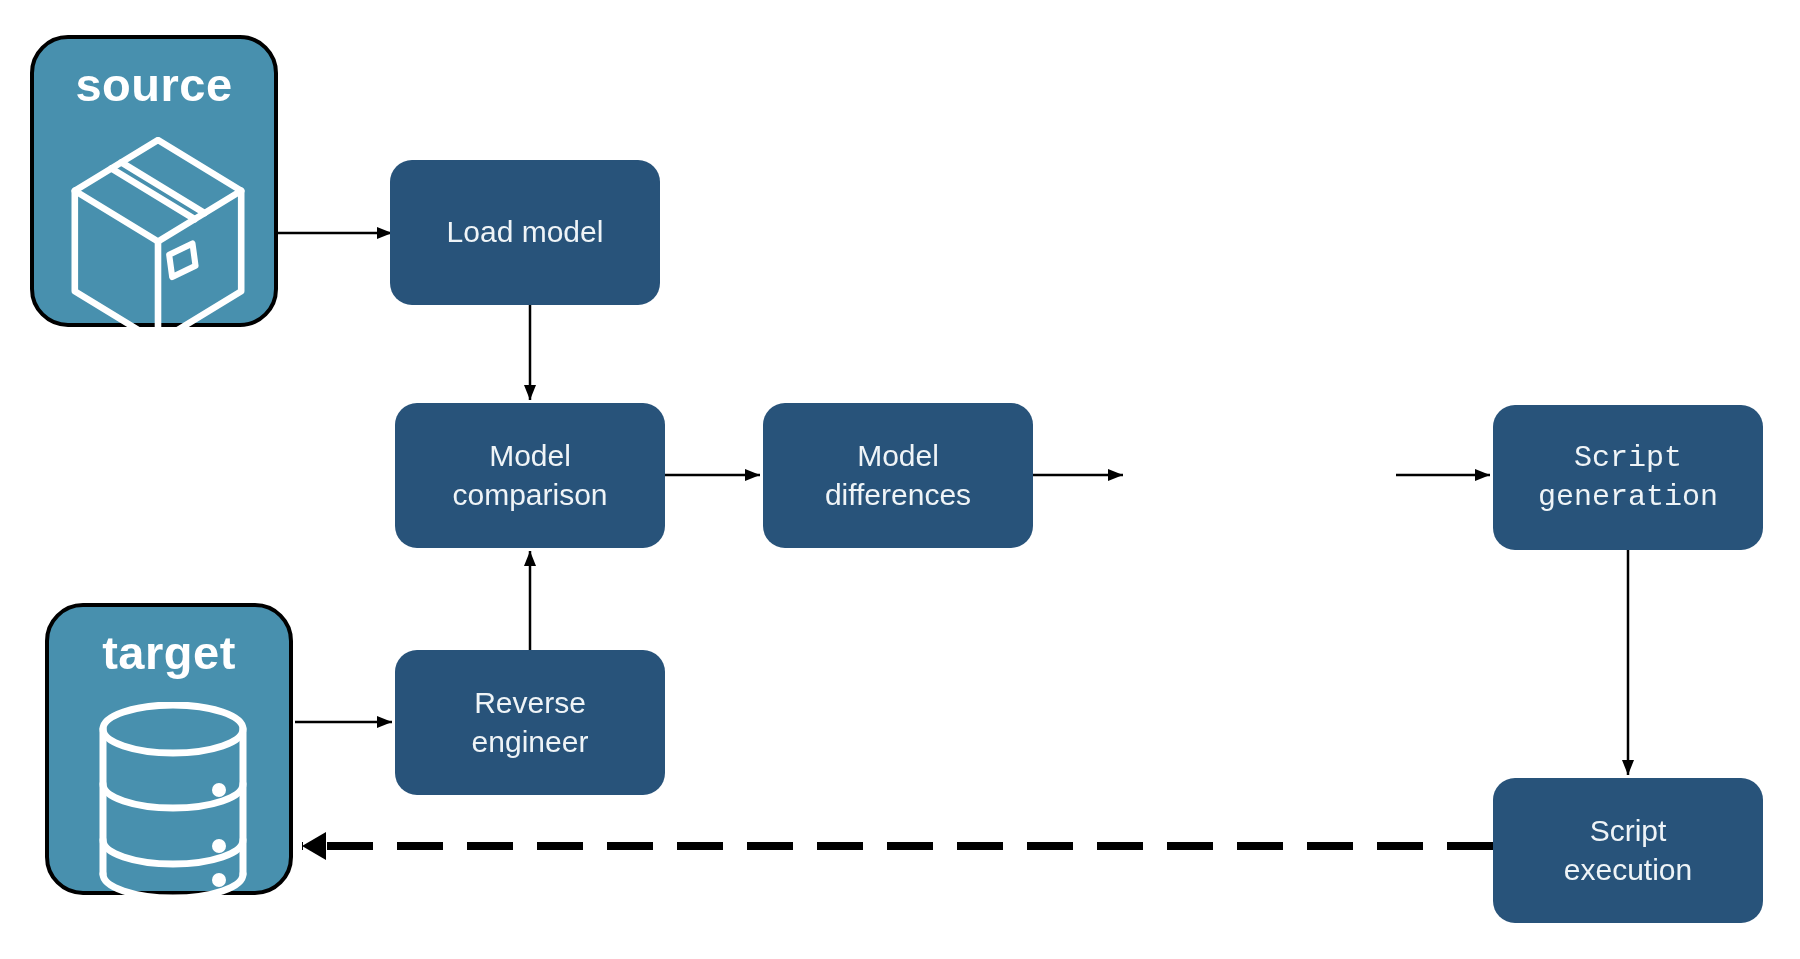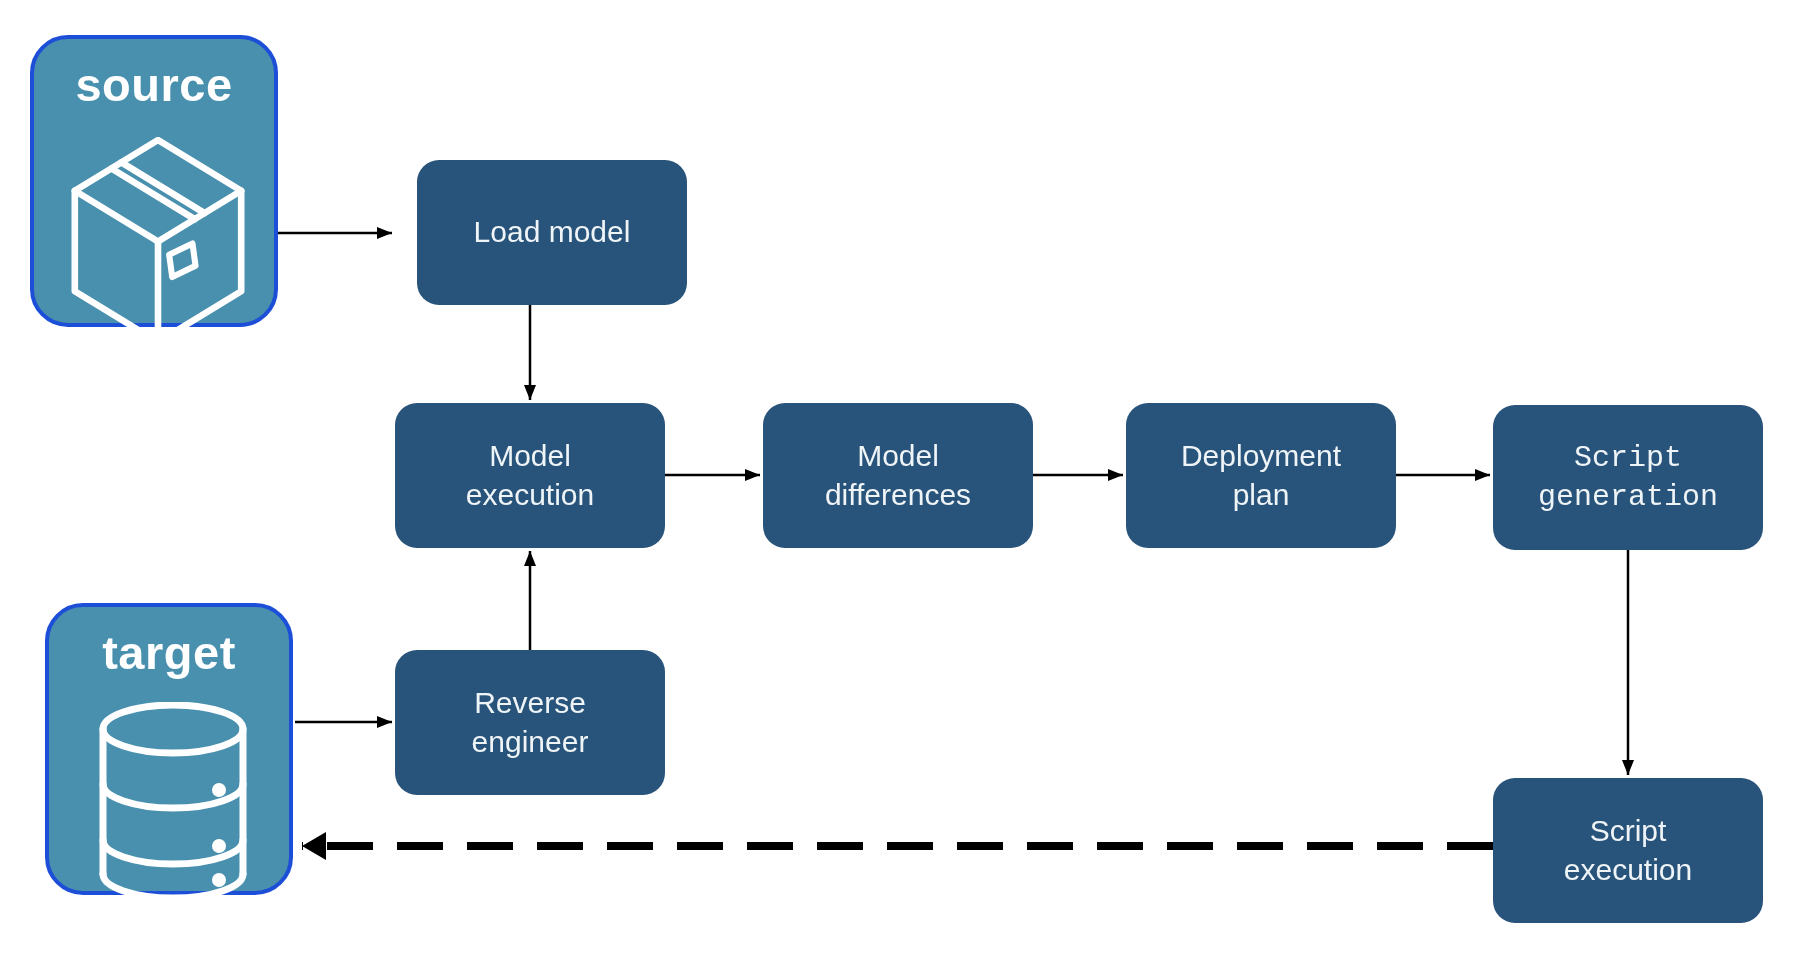--- a/index.html
+++ b/index.html
@@ -11,21 +11,21 @@
   .node{
     position:absolute;width:270px;height:145px;
     background:#28537A;border-radius:22px;
     display:flex;align-items:center;justify-content:center;
     color:#EFF4F7;font-size:30px;line-height:1.28;text-align:center;
   }
   .node .lbl{max-width:200px;}
   
   .endpoint{
     position:absolute;width:248px;height:292px;
-    background:#4890AE;border:4px solid #1d4ed8;border-radius:38px;
+    background:#4890AE;border:4px solid #000000;border-radius:38px;
     box-sizing:border-box;
     display:flex;flex-direction:column;align-items:center;
     color:#ffffff;
   }
   .endpoint .title{
     font-size:47px;font-weight:bold;margin-top:18px;letter-spacing:0.5px;
   }
   .endpoint .icon{position:absolute;}
   svg.edges{position:absolute;left:0;top:0;width:1800px;height:959px;pointer-events:none;}
 </style>
@@ -80,31 +80,28 @@
         <path d="M4,138 A70,24 0 0 0 144,138"></path>
       </g>
       <g fill="#ffffff">
         <circle cx="120" cy="88" r="7"></circle>
         <circle cx="120" cy="144" r="7"></circle>
         <circle cx="120" cy="178" r="7"></circle>
       </g>
     </svg>
   </div>
 
-  <div class="node" style="left:417px;top:160px;text-align:center;">
+  <div class="node" style="left:390px;top:160px;text-align:center;">
     <span class="lbl">Load model</span>
   </div>
   <div class="node" style="left:395px;top:403px;">
-    <span class="lbl">Model execution</span>
+    <span class="lbl">Model comparison</span>
   </div>
   <div class="node" style="left:763px;top:403px;">
     <span class="lbl">Model differences</span>
-  </div>
-  <div class="node" style="left:1126px;top:403px;">
-    <span class="lbl">Deployment plan</span>
   </div>
   <div class="node" style="left:1493px;top:405px;font-family:Liberation Mono, monospace;">
     <span class="lbl">Script generation</span>
   </div>
   <div class="node" style="left:1493px;top:778px;">
     <span class="lbl">Script execution</span>
   </div>
   <div class="node" style="left:395px;top:650px;">
     <span class="lbl">Reverse engineer</span>
   </div>

